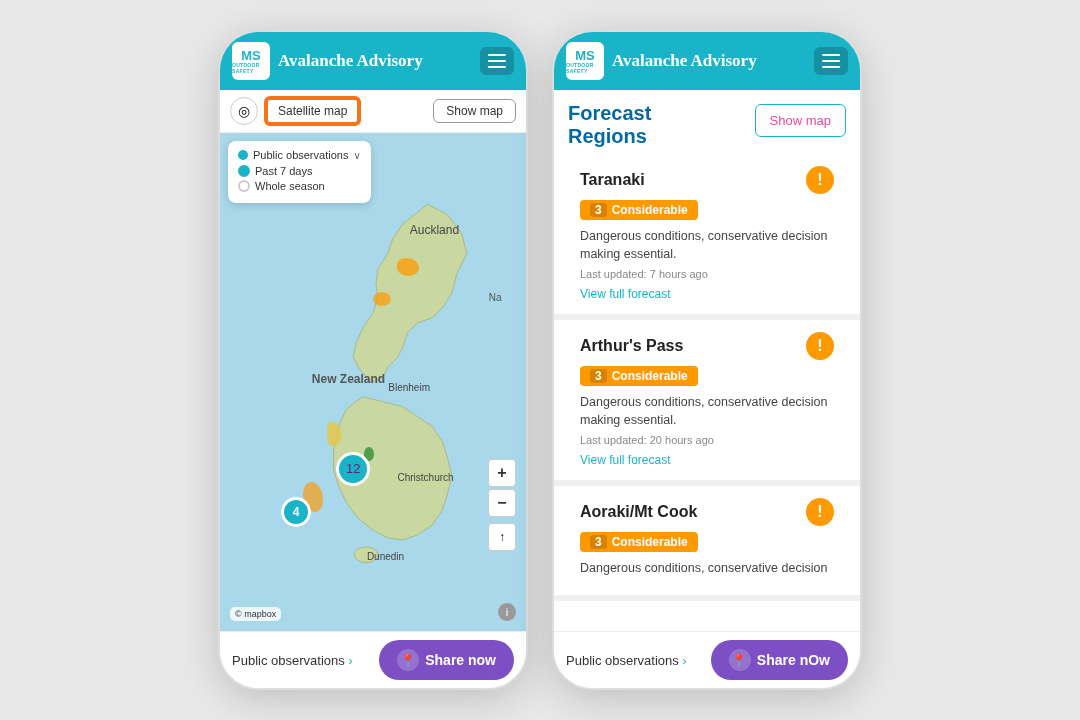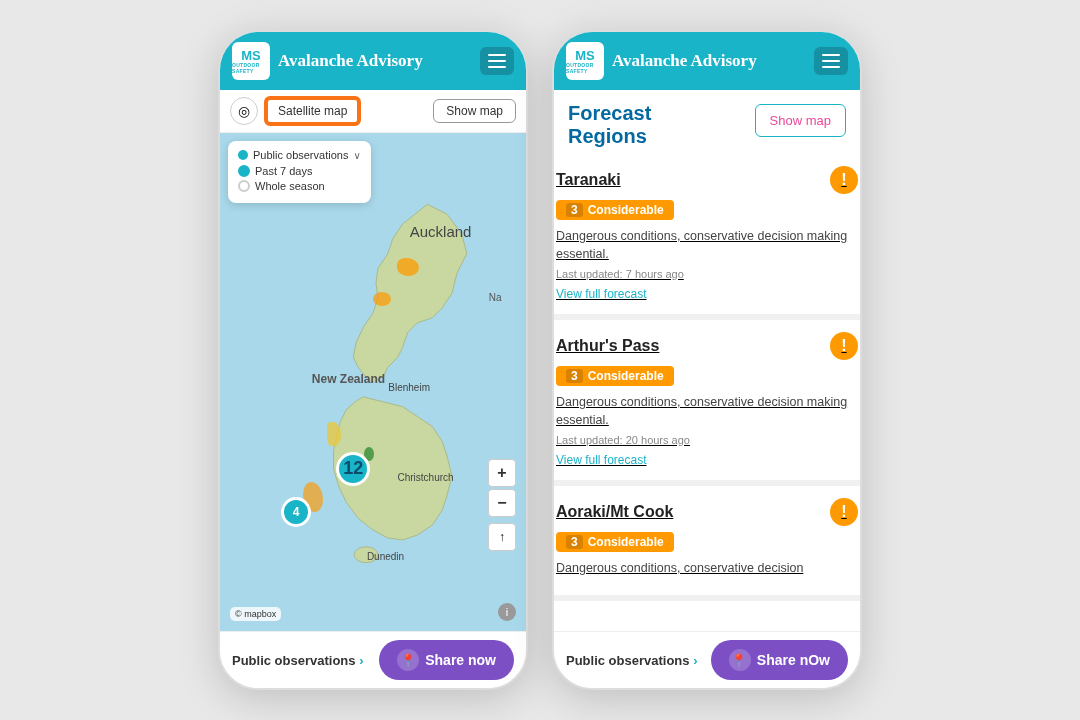--- a/index.html
+++ b/index.html
@@ -246,23 +246,23 @@
       display: flex; align-items: center; justify-content: center;
       z-index: 10;
     }
     
     .cluster-12 {
       position: absolute;
       left: 38%; top: 64%;
       width: 34px; height: 34px;
       border-radius: 50%;
       background: #1ab4c8;
-      color: #0c4a6e;
-      font-size: 18px;
-      font-weight: bold;
+      color: #701a75;
+      font-size: 13px;
+      font-weight: normal;
       display: flex; align-items: center; justify-content: center;
       border: 3px solid white;
       z-index: 5;
     }
     .cluster-4 {
       position: absolute;
       left: 20%; top: 73%;
       width: 30px; height: 30px;
       border-radius: 50%;
       background: #1ab4c8;
@@ -325,21 +325,21 @@
       border-top: 1px solid #eee;
       display: flex;
       align-items: center;
       padding: 8px 12px;
       gap: 8px;
       flex-shrink: 0;
     }
     .public-obs-link {
       color: #333;
       font-size: 13px;
-      font-weight: bold;
+      font-weight: normal;
       cursor: pointer;
     }
     .arrow-link { color: #1ab4c8; font-size: 13px; }
     .share-btn {
       background: #7c4fc4;
       color: white;
       border: none;
       border-radius: 22px;
       padding: 9px 18px;
       font-size: 14px;
@@ -383,22 +383,21 @@
       margin-top: 2px;
     }
     .forecast-list {
       flex: 1;
       overflow-y: auto;
       padding: 0 0 0 0;
     }
     .forecast-card {
       background: white;
       border-bottom: 6px solid #f0f0f0;
-      padding: 12px 2px;
-      text-decoration: underline;
+      padding: 12px 26px;
     }
     .card-header-row {
       display: flex;
       align-items: center;
       justify-content: space-between;
       margin-bottom: 6px;
     }
     .region-name {
       font-size: 16px;
       font-weight: 900;
@@ -447,21 +446,21 @@
       color: #1ab4c8;
       font-size: 12px;
       cursor: pointer;
       text-decoration: none;
       text-align: right;
     }
     
     .auckland-label {
       position: absolute;
       left: 62%; top: 18%;
-      font-size: 15px;
+      font-size: 12px;
       color: #444;
       font-weight: 500;
       z-index: 6;
     }
     .blenheim-label {
       position: absolute;
       left: 55%; top: 50%;
       font-size: 10px;
       color: #444;
       z-index: 6;

